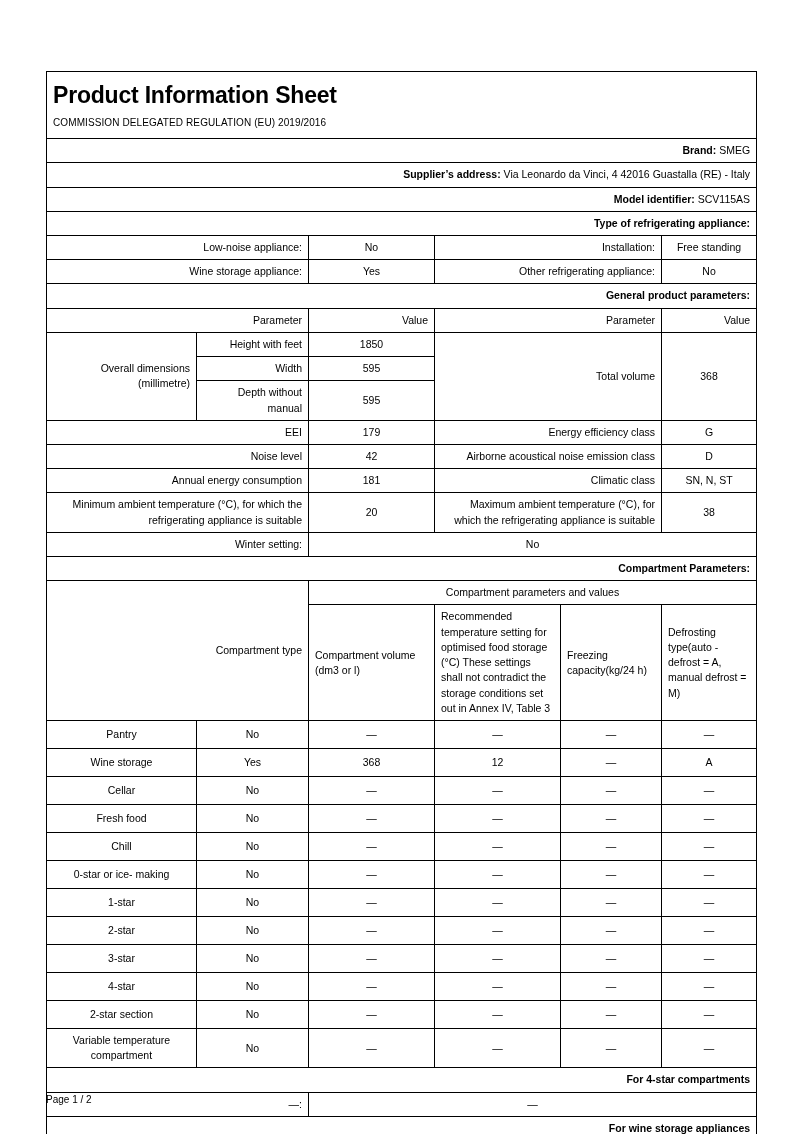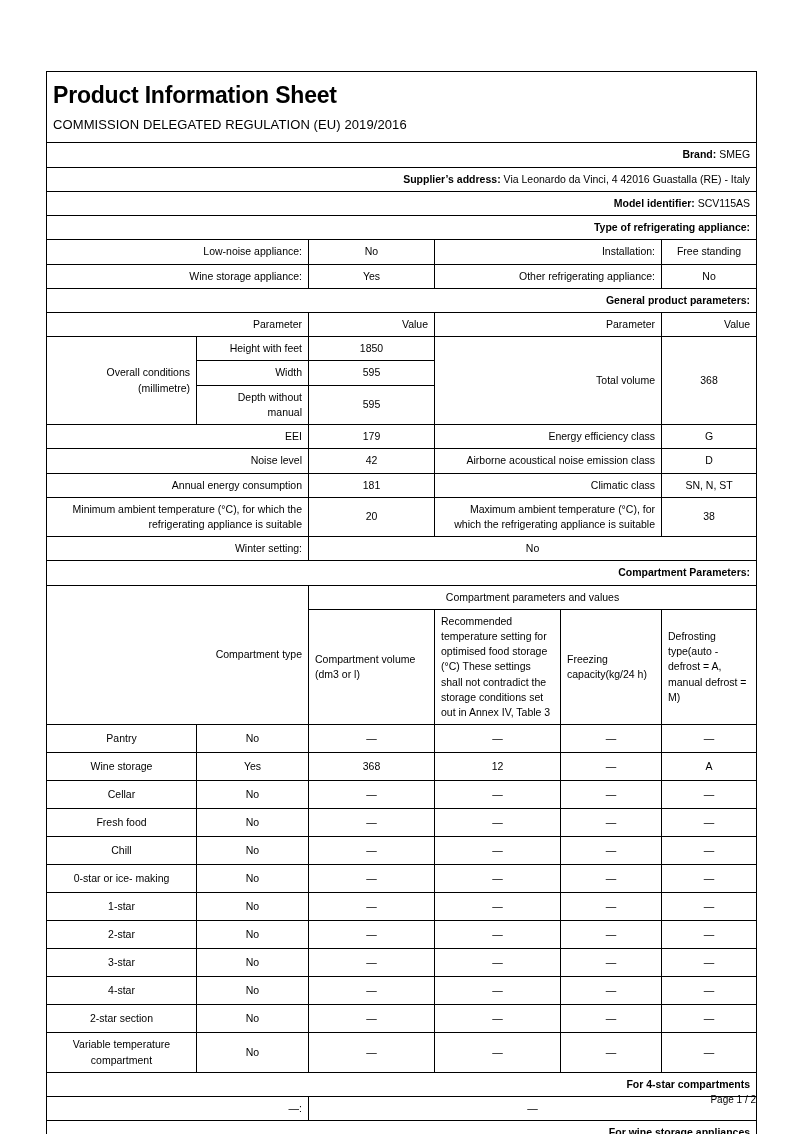--- a/index.html
+++ b/index.html
@@ -43,21 +43,21 @@
     font-size: 23px;
     font-weight: bold;
     letter-spacing: -0.2px;
     line-height: 1.2;
   }
   .subtitle-cell {
     border-top: none !important;
     padding: 2px 6px 8px 6px !important;
   }
   .subtitle-text {
-    font-size: 13px;
+    font-size: 10px;
     letter-spacing: 0.1px;
   }
   .bold {
     font-weight: bold;
   }
   .ctr {
     text-align: center;
   }
   .lft {
     text-align: right;
@@ -74,21 +74,20 @@
     height: 19px;
   }
   .tallcell {
     height: 54px;
   }
   .pagenum {
     position: absolute;
     left: 46px;
     top: 1094px;
     width: 710px;
-    text-align: right;
     font-size: 10px;
   }
   .dash {
     font-size: 11px;
   }
 </style>
 </head>
 <body>
 
 <div class="page">
@@ -155,21 +154,21 @@
       <td colspan="6" class="lft bold">General product parameters:</td>
     </tr>
     <tr>
       <td colspan="2" class="lft">Parameter</td>
       <td class="lft">Value</td>
       <td colspan="2" class="lft">Parameter</td>
       <td class="lft">Value</td>
     </tr>
 
     <tr>
-      <td rowspan="3" class="lft">Overall conditions (millimetre)</td>
+      <td rowspan="3" class="lft">Overall dimensions (millimetre)</td>
       <td class="lft">Height with feet</td>
       <td class="ctr">1850</td>
       <td rowspan="3" colspan="2" class="lft">Total volume</td>
       <td rowspan="3" class="ctr">368</td>
     </tr>
     <tr>
       <td class="lft">Width</td>
       <td class="ctr">595</td>
     </tr>
     <tr>

